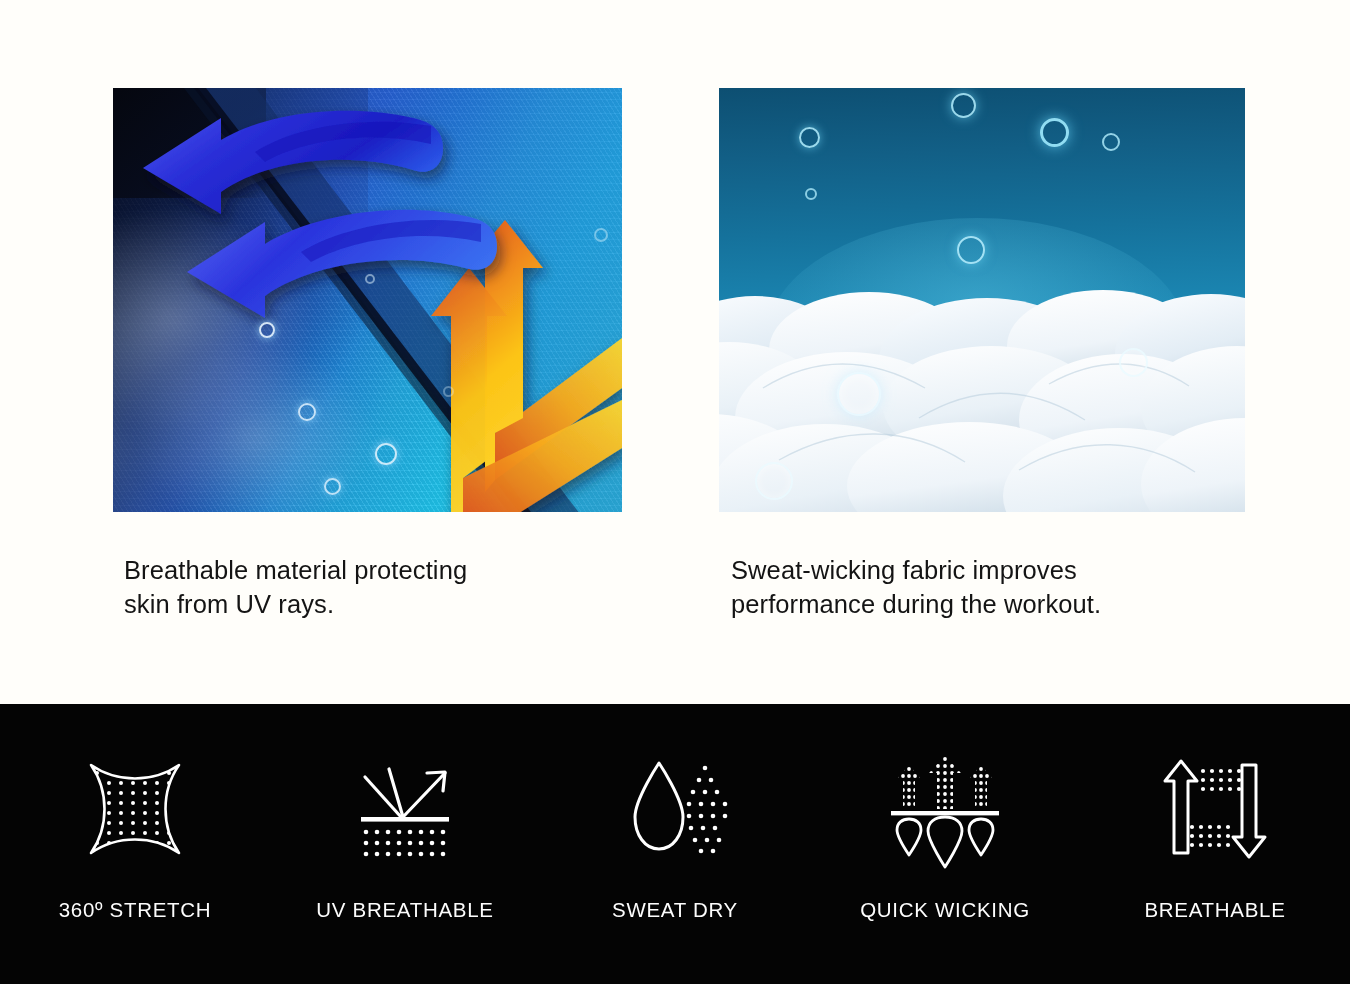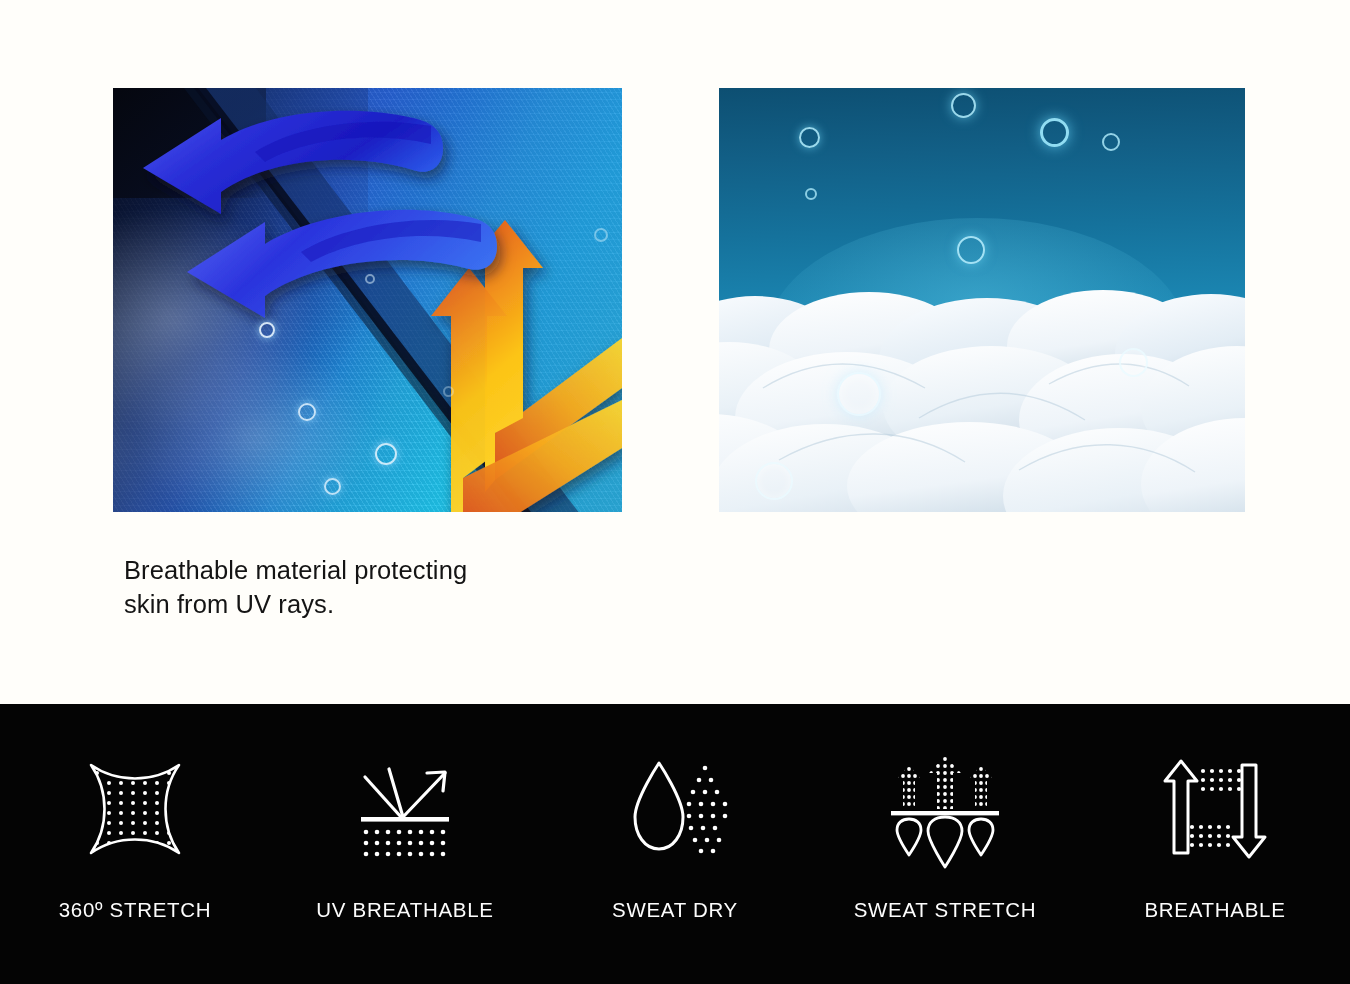--- a/index.html
+++ b/index.html
@@ -265,20 +265,22 @@
       <div class="bubble" style="left:383px;top:45px;width:18px;height:18px;border:2.2px solid rgba(180,240,255,.8);"></div>
       <div class="bubble" style="left:238px;top:148px;width:28px;height:28px;border:2.6px solid rgba(185,240,255,.85);box-shadow:0 0 12px rgba(120,225,255,.55);"></div>
       <div class="bubble" style="left:118px;top:284px;width:44px;height:44px;border:2.4px solid rgba(232,248,255,.9);box-shadow:0 0 14px rgba(190,235,255,.55), inset 0 0 14px rgba(255,255,255,.55);"></div>
       <div class="bubble" style="left:400px;top:260px;width:29px;height:29px;border:2.2px solid rgba(235,250,255,.85);box-shadow:inset 0 0 10px rgba(255,255,255,.5);"></div>
       <div class="bubble" style="left:36px;top:374px;width:38px;height:38px;border:2.3px solid rgba(235,250,255,.8);box-shadow:inset 0 0 10px rgba(255,255,255,.5);"></div>
     </div>
   </div>
 
   <div class="caption caption-left">Breathable material protecting
 skin from UV rays.</div>
+  <div class="caption caption-right">Sweat-wicking fabric improves
+performance during the workout.</div>
 </div>
 
 <div class="feature-bar">
 
   <div class="feature">
     <div class="feature-icon">
       <svg width="104" height="104" viewBox="0 0 104 104">
         <defs>
           <clipPath id="astroidClip">
             <path d="M 8 8 C 34 26 70 26 96 8 C 78 34 78 70 96 96
@@ -540,21 +542,21 @@
         <g fill="none" stroke="#ffffff" stroke-width="2.8" stroke-linejoin="round">
           <path d="M 22 104 C 22 104 10 86 10 79 C 10 72 15 68 22 68
                    C 29 68 34 72 34 79 C 34 86 22 104 22 104 Z"></path>
           <path d="M 58 116 C 58 116 41 90 41 80 C 41 71 48 66 58 66
                    C 68 66 75 71 75 80 C 75 90 58 116 58 116 Z"></path>
           <path d="M 94 104 C 94 104 82 86 82 79 C 82 72 87 68 94 68
                    C 101 68 106 72 106 79 C 106 86 94 104 94 104 Z"></path>
         </g>
       </svg>
     </div>
-    <div class="feature-label">SWEAT STRETCH</div>
+    <div class="feature-label">QUICK WICKING</div>
   </div>
 
   <div class="feature">
     <div class="feature-icon">
       <svg width="112" height="104" viewBox="0 0 112 104">
 
         <path d="M 22 4 L 38 24 L 29 24 L 29 96 L 15 96 L 15 24 L 6 24 Z" fill="none" stroke="#ffffff" stroke-width="3" stroke-linejoin="round"></path>
 
         <path d="M 90 100 L 74 80 L 83 80 L 83 8 L 97 8 L 97 80 L 106 80 Z" fill="none" stroke="#ffffff" stroke-width="3" stroke-linejoin="round"></path>
 

